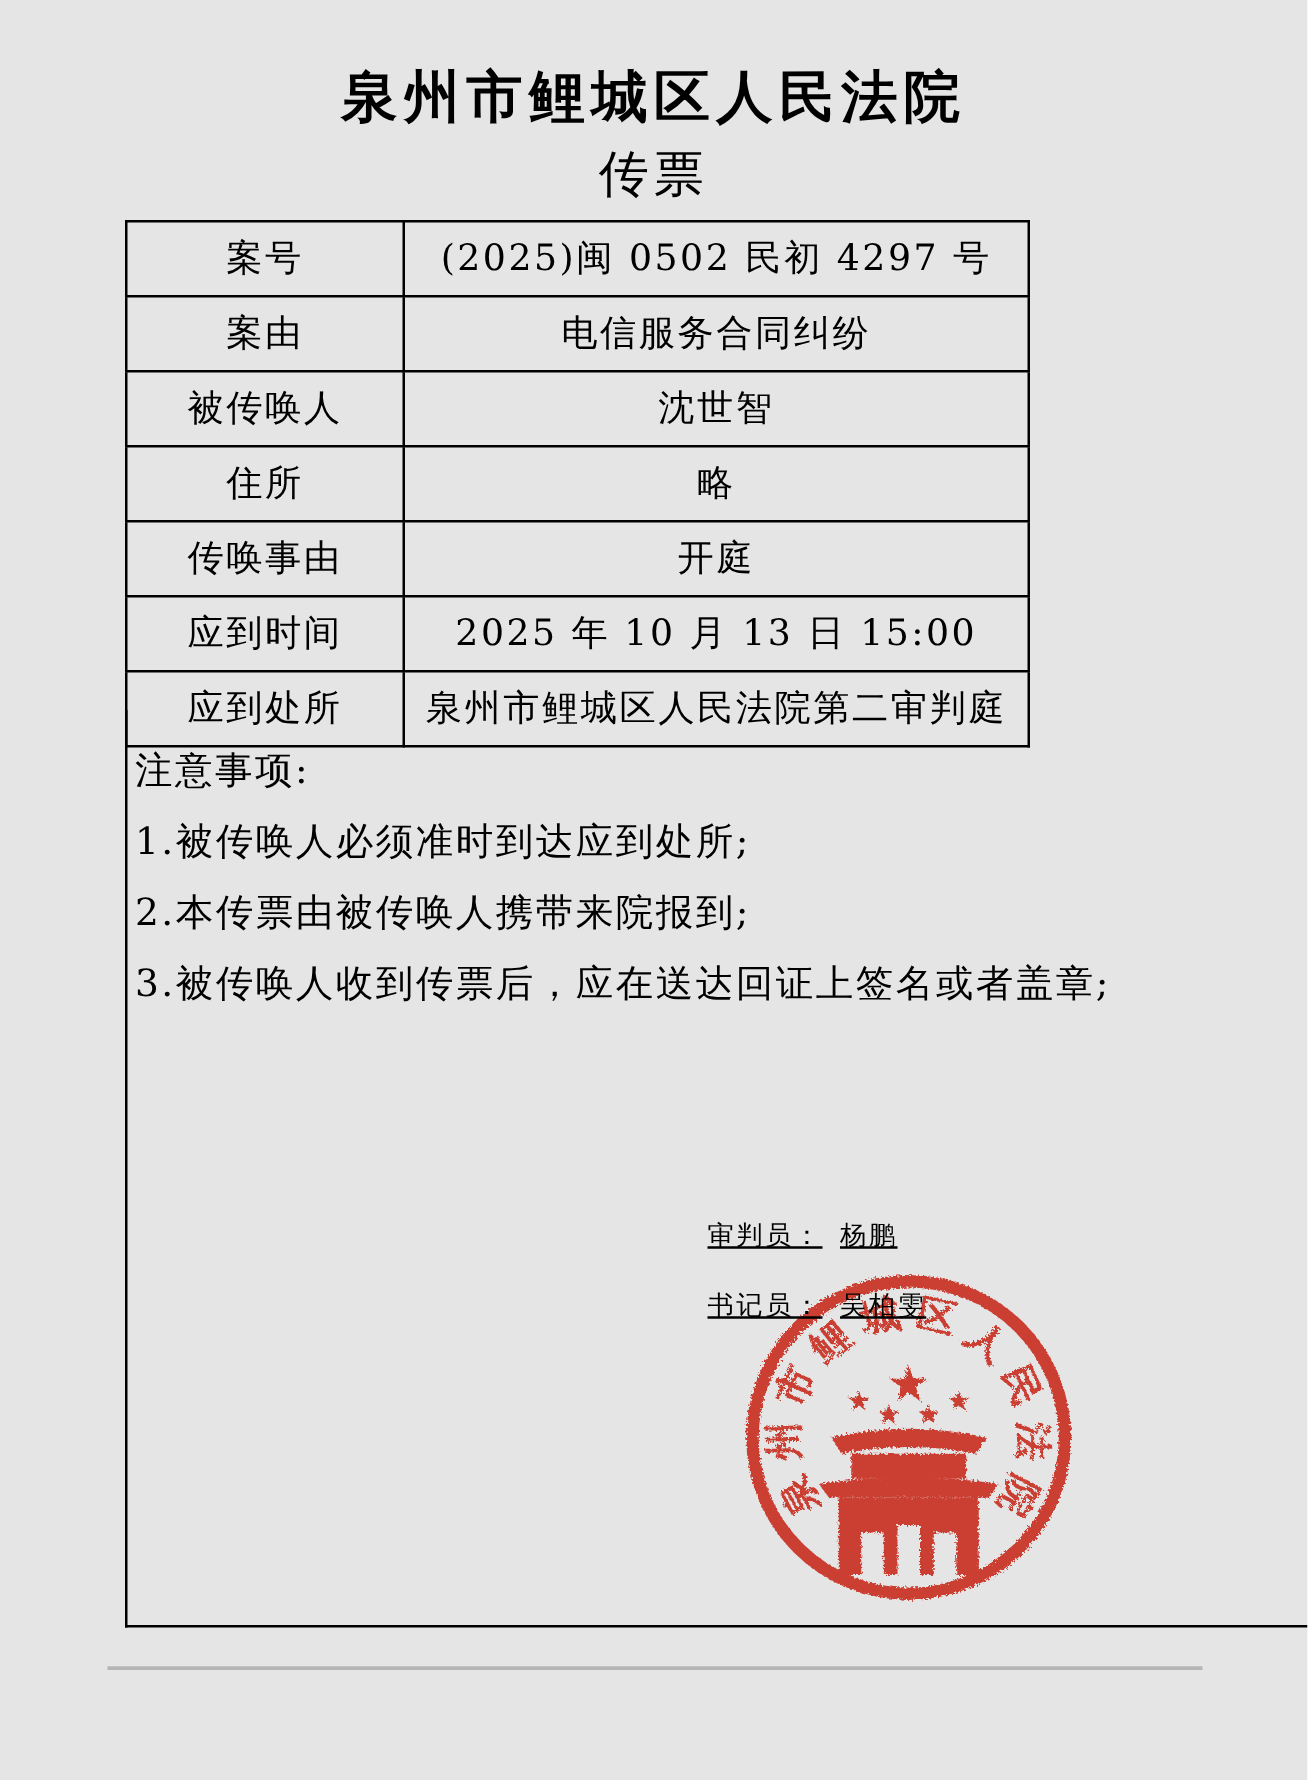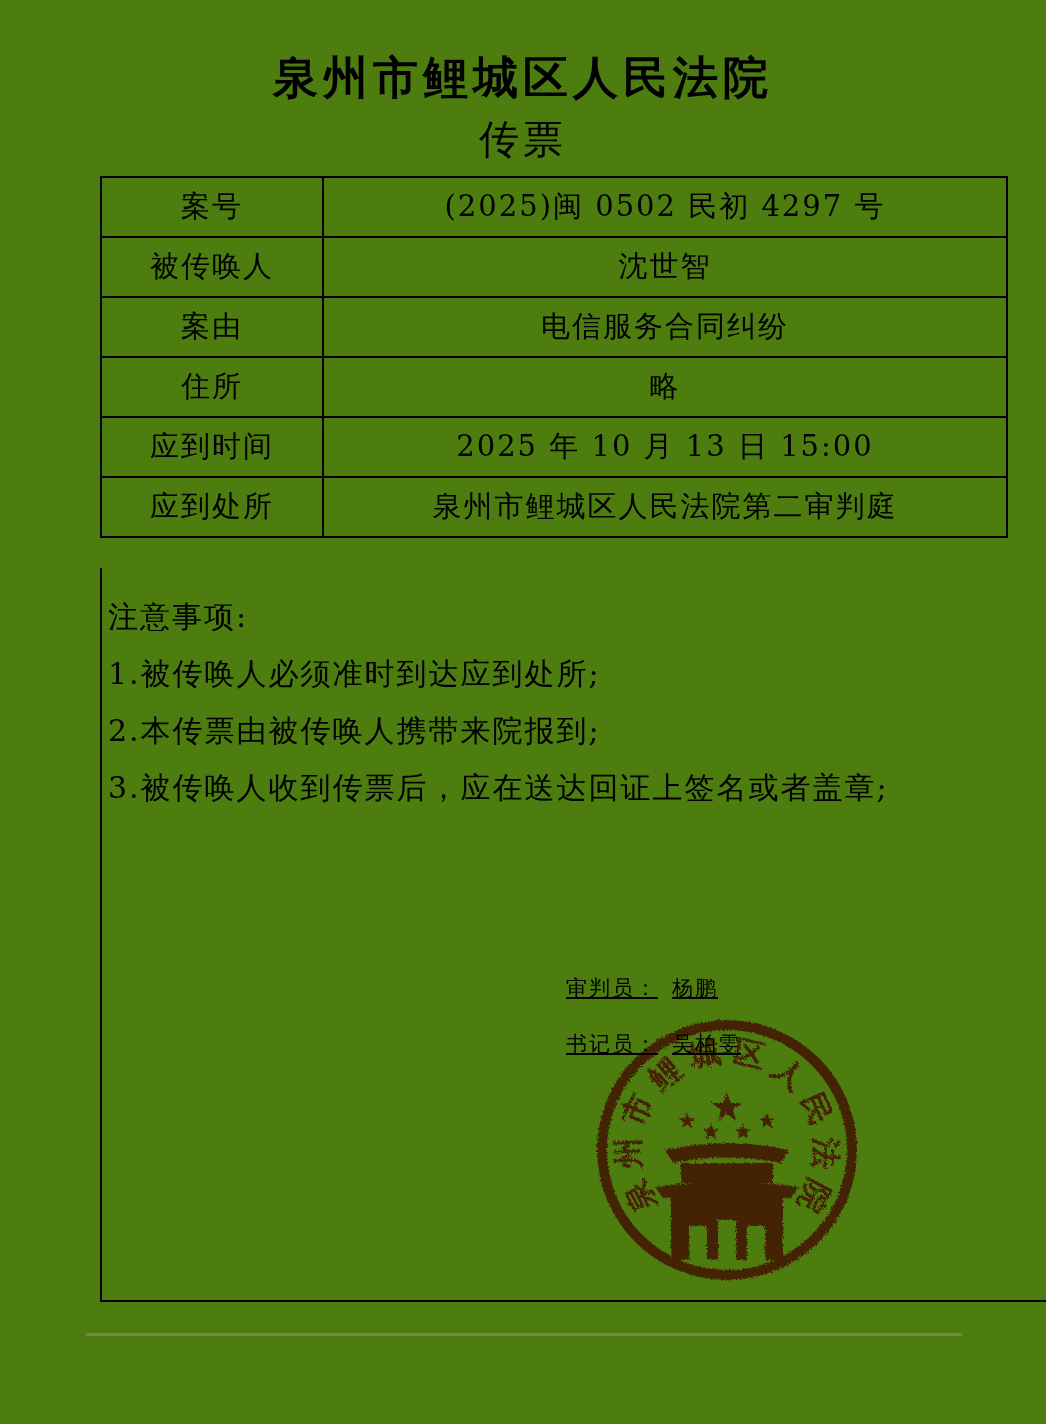--- a/index.html
+++ b/index.html
@@ -4,21 +4,21 @@
 <style>
   html, body {
     margin: 0;
     padding: 0;
     background: #ffffff;
   }
   .page {
     position: relative;
     width: 1046px;
     height: 1424px;
-    background: #4d7c0f;
+    background: #e5e5e5;
     font-family: "DejaVu Serif", "Liberation Serif", serif;
     color: #000000;
     overflow: hidden;
   }
   .court-name {
     position: absolute;
     top: 48px;
     left: 0;
     width: 100%;
     text-align: center;
@@ -34,21 +34,21 @@
     width: 100%;
     text-align: center;
     font-size: 40px;
     font-weight: normal;
     letter-spacing: 4px;
   }
   table.case-table {
     position: absolute;
     left: 100px;
     top: 176px;
-    width: 908px;
+    width: 724px;
     border-collapse: collapse;
     table-layout: fixed;
   }
   table.case-table td {
     border: 2px solid #000000;
     height: 58px;
     text-align: center;
     vertical-align: middle;
     font-size: 29px;
     letter-spacing: 2px;
@@ -119,30 +119,34 @@
   <div class="court-name">泉州市鲤城区人民法院</div>
   <div class="doc-title">传票</div>
 
   <table class="case-table">
     <tbody>
       <tr>
         <td class="cell-label">案号</td>
         <td class="cell-value">(2025)闽 0502 民初 4297 号</td>
       </tr>
       <tr>
+        <td class="cell-label">案由</td>
+        <td class="cell-value">电信服务合同纠纷</td>
+      </tr>
+      <tr>
         <td class="cell-label">被传唤人</td>
         <td class="cell-value">沈世智</td>
       </tr>
       <tr>
-        <td class="cell-label">案由</td>
-        <td class="cell-value">电信服务合同纠纷</td>
-      </tr>
-      <tr>
         <td class="cell-label">住所</td>
         <td class="cell-value">略</td>
+      </tr>
+      <tr>
+        <td class="cell-label">传唤事由</td>
+        <td class="cell-value">开庭</td>
       </tr>
       <tr>
         <td class="cell-label">应到时间</td>
         <td class="cell-value">2025 年 10 月 13 日 15:00</td>
       </tr>
       <tr>
         <td class="cell-label">应到处所</td>
         <td class="cell-value">泉州市鲤城区人民法院第二审判庭</td>
       </tr>
     </tbody>

